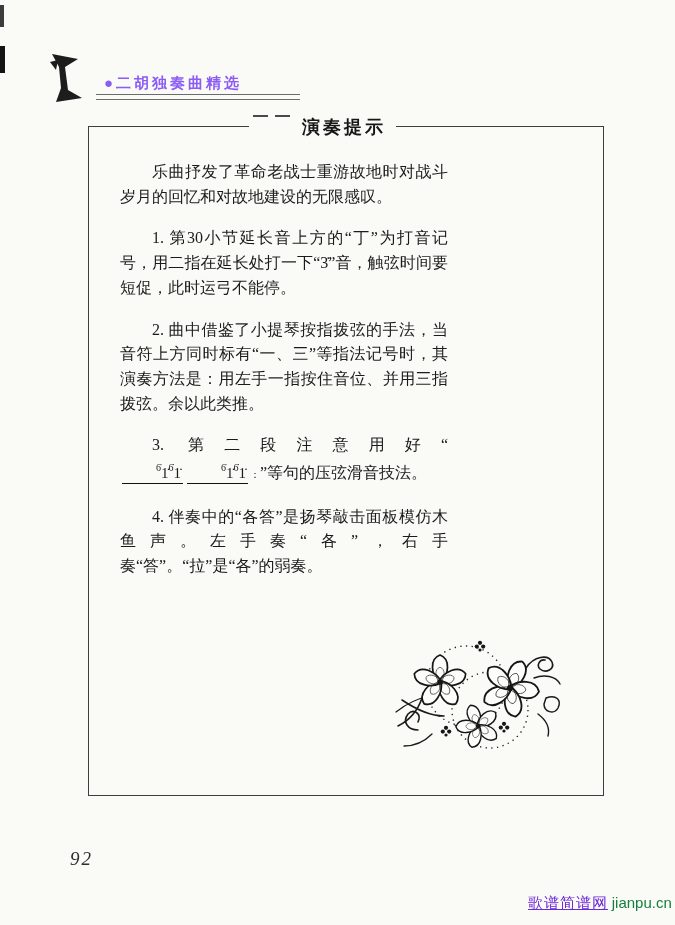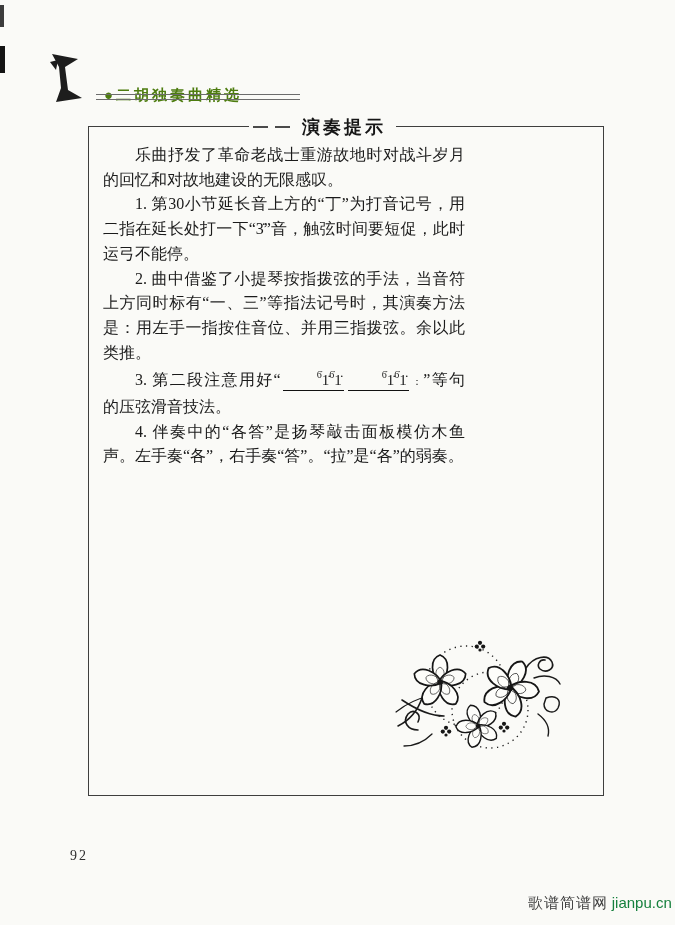--- a/index.html
+++ b/index.html
@@ -9,70 +9,70 @@
     font-family:"Liberation Serif","DejaVu Serif",serif;
     color:#1b1b1b;
   }
   
   .edge-bar1{position:absolute;left:0;top:5px;width:4px;height:22px;background:#3c3c3c;}
   .edge-bar2{position:absolute;left:0;top:46px;width:5px;height:27px;background:#141414;}
 
   
   .logo{position:absolute;left:44px;top:50px;width:48px;height:54px;}
   .header-title{
-    position:absolute;left:104px;top:86px;
-    font-size:15px;font-weight:bold;letter-spacing:3px;color:#4d7c0f;
+    position:absolute;left:104px;top:74px;
+    font-size:15px;font-weight:bold;letter-spacing:3px;color:#8b5cf6;
     white-space:nowrap;
   }
   .header-underline{
     position:absolute;left:96px;top:94px;width:204px;height:4px;
     border-top:1.5px solid #6c6c6c;border-bottom:1.5px solid #6c6c6c;
   }
 
   
   .tips-box{
     position:absolute;left:88px;top:126px;width:514px;height:668px;
     border:1.5px solid #3e3e3e;background:transparent;
   }
   .box-title-strip{
     position:absolute;left:160px;top:-12px;height:24px;
-    background:#fafaf7;display:flex;align-items:center;padding:0 10px 0 4px;
+    background:#fafaf7;display:flex;padding:0 10px 0 4px;
   }
   .dash{width:15px;height:2px;background:#4a4a4a;margin-right:7px;}
   .box-title{
     font-size:18px;font-weight:bold;letter-spacing:3px;color:#161616;
     margin-left:5px;white-space:nowrap;
   }
   .content{
     position:absolute;left:14px;top:16px;width:362px;
     font-size:16px;line-height:24.7px;text-align:justify;
   }
-  .para{margin:0;text-indent:2em;}
+  .para{margin:17px;text-indent:2em;}
 
   
   .notation{white-space:nowrap;}
   .npair{
     border-bottom:1.5px solid #111;
     padding:0 2px;letter-spacing:1px;margin:0 2px;
     display:inline-block;line-height:20px;
   }
   .gnote{font-size:10px;vertical-align:7px;letter-spacing:0;}
   .nnote{font-size:15px;letter-spacing:0;}
   .ntail{font-size:10px;}
 
   
   .flower{position:absolute;left:388px;top:634px;width:178px;height:126px;}
 
   
   .page-number{
     position:absolute;left:70px;top:848px;
-    font-size:14px;letter-spacing:2px;color:#2e2e2e;
+    font-size:19px;letter-spacing:2px;color:#2e2e2e;font-style:italic;
   }
   .watermark{position:absolute;left:528px;top:894px;font-size:15px;white-space:nowrap;}
-  .wm-name{color:#404040;letter-spacing:1px;}
+  .wm-name{color:#6d28d9;letter-spacing:1px;text-decoration:underline;}
   .wm-url{color:#15803d;font-family:"Liberation Sans","DejaVu Sans",sans-serif;font-size:15px;}
 </style>
 </head>
 <body>
 
 <div class="edge-bar1"></div>
 <div class="edge-bar2"></div>
 
 <svg class="logo" viewBox="0 0 48 54">
   <path d="M8 4 L34 9 L21 17 L24 40 L38 48 L12 52 L17 38 L15 17 Z" fill="#1d1d1d"></path>

